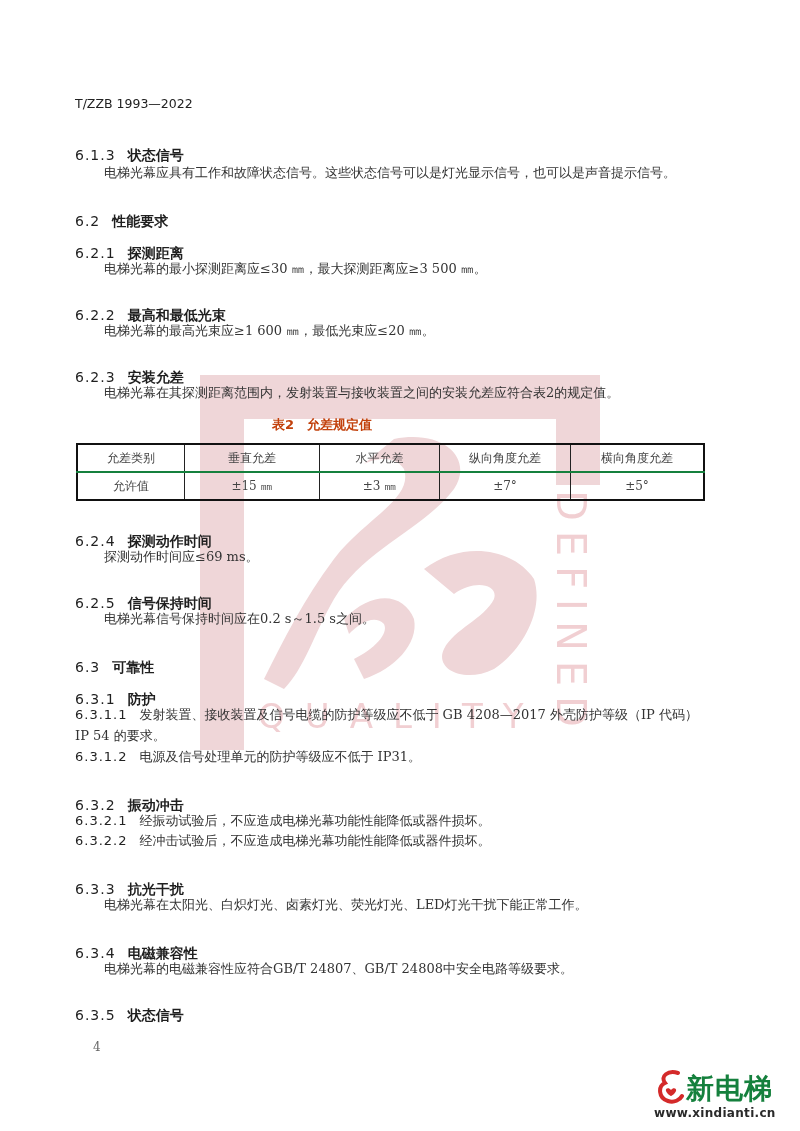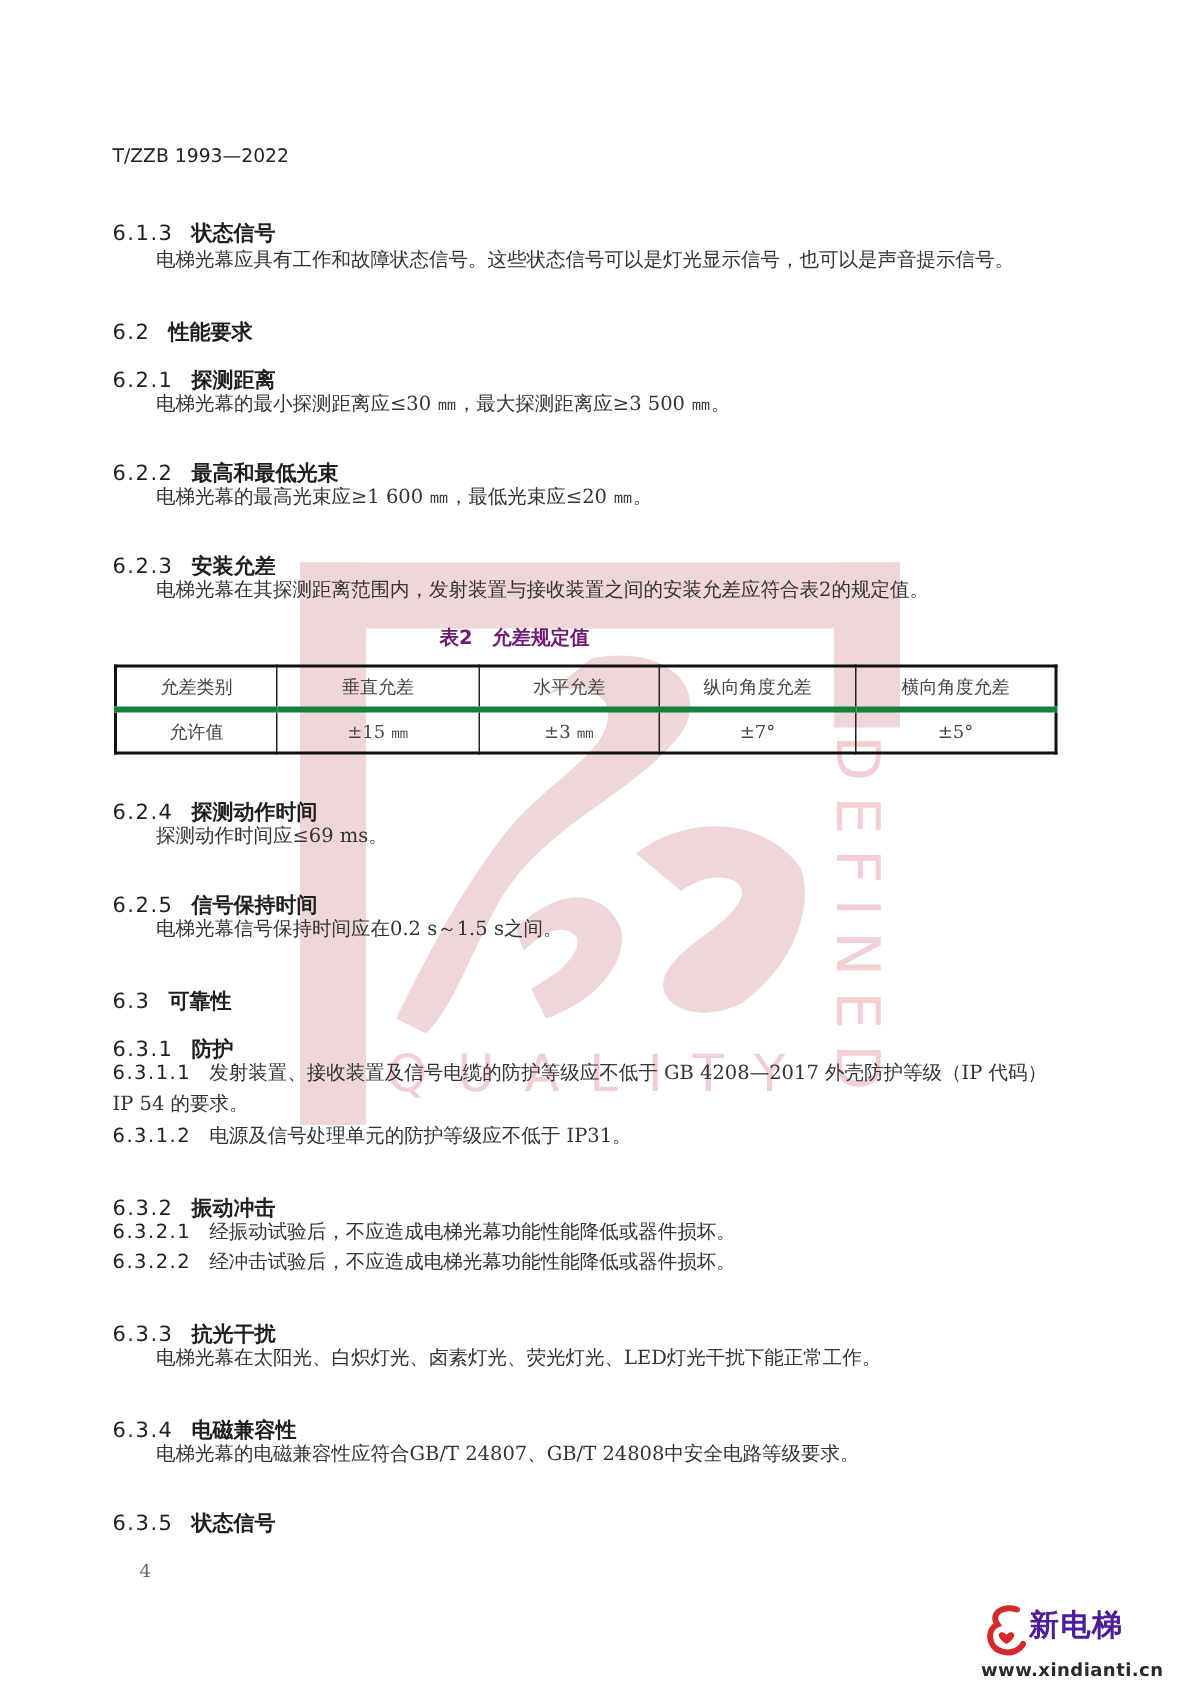--- a/index.html
+++ b/index.html
@@ -11,27 +11,27 @@
   .wm-bar { background: #efd6d8; }
   .wm-text { color: #f1cfd2; font-family: "DejaVu Sans", "Liberation Sans", sans-serif; font-size: 46px; letter-spacing: 14px; }
   .content { position: absolute; left: 0; top: 0; width: 800px; height: 1131px; z-index: 1; }
   .abs { position: absolute; white-space: nowrap; }
   .std { left: 75px; top: 96px; font-family: "DejaVu Sans", "Liberation Sans", sans-serif; font-size: 12.5px; color: #222; }
   .h { left: 75px; font-family: "DejaVu Sans", "Liberation Sans", sans-serif; font-size: 14px; font-weight: bold; color: #1f1f1f; margin-top: 17px; }
   .h .num { display: inline-block; margin-right: 12px; font-weight: normal; letter-spacing: 1px; }
   .p { left: 104px; font-size: 13px; color: #333; }
   .pn { left: 75px; font-size: 13px; color: #333; }
   .pn .num { font-family: "DejaVu Sans", "Liberation Sans", sans-serif; display: inline-block; margin-right: 12px; letter-spacing: 1px; color: #222; }
-  .caption { left: 0; width: 644px; text-align: center; font-family: "DejaVu Sans", "Liberation Sans", sans-serif; font-weight: bold; font-size: 13px; color: #701a75; padding-left: 21px; }
+  .caption { left: 0; width: 644px; text-align: center; font-family: "DejaVu Sans", "Liberation Sans", sans-serif; font-weight: bold; font-size: 13px; color: #c2410c; }
   table.tol { position: absolute; left: 76px; top: 443px; width: 629px; border-collapse: collapse; border: 2px solid #111; font-size: 12px; color: #444; }
   table.tol td { border: 1px solid #222; height: 26px; text-align: center; padding: 0; }
-  table.tol tr:first-child td { border-bottom: 4px solid #15803d; }
+  table.tol tr:first-child td { border-bottom: 2px solid #15803d; }
   .page-num { left: 93px; top: 1040px; font-size: 12px; color: #666; }
   .logo { position: absolute; left: 652px; top: 1068px; width: 140px; height: 56px; z-index: 2; }
-  .logo .brand { position: absolute; left: 34px; top: 2px; font-family: Liberation Mono, monospace; font-size: 20px; font-weight: bold; color: #4c1d95; letter-spacing: 1px; }
+  .logo .brand { position: absolute; left: 34px; top: 2px; font-family: Liberation Mono, monospace; font-size: 28px; font-weight: bold; color: #15803d; letter-spacing: 1px; }
   .logo .url { position: absolute; left: 2px; top: 38px; font-family: "DejaVu Sans", "Liberation Sans", sans-serif; font-size: 12px; font-weight: bold; color: #2a2a2a; letter-spacing: 0.3px; }
   .logo .mark { position: absolute; left: 4px; top: 2px; width: 30px; height: 34px; }
 </style>
 </head>
 <body>
 
 <div class="wm wm-bar" style="left:200px;top:375px;width:44px;height:375px;"></div>
 <div class="wm wm-bar" style="left:200px;top:375px;width:400px;height:44px;"></div>
 <div class="wm wm-bar" style="left:556px;top:375px;width:44px;height:110px;"></div>
 <svg class="wm" style="left:244px;top:419px;" width="312" height="280" viewBox="0 0 312 280">

